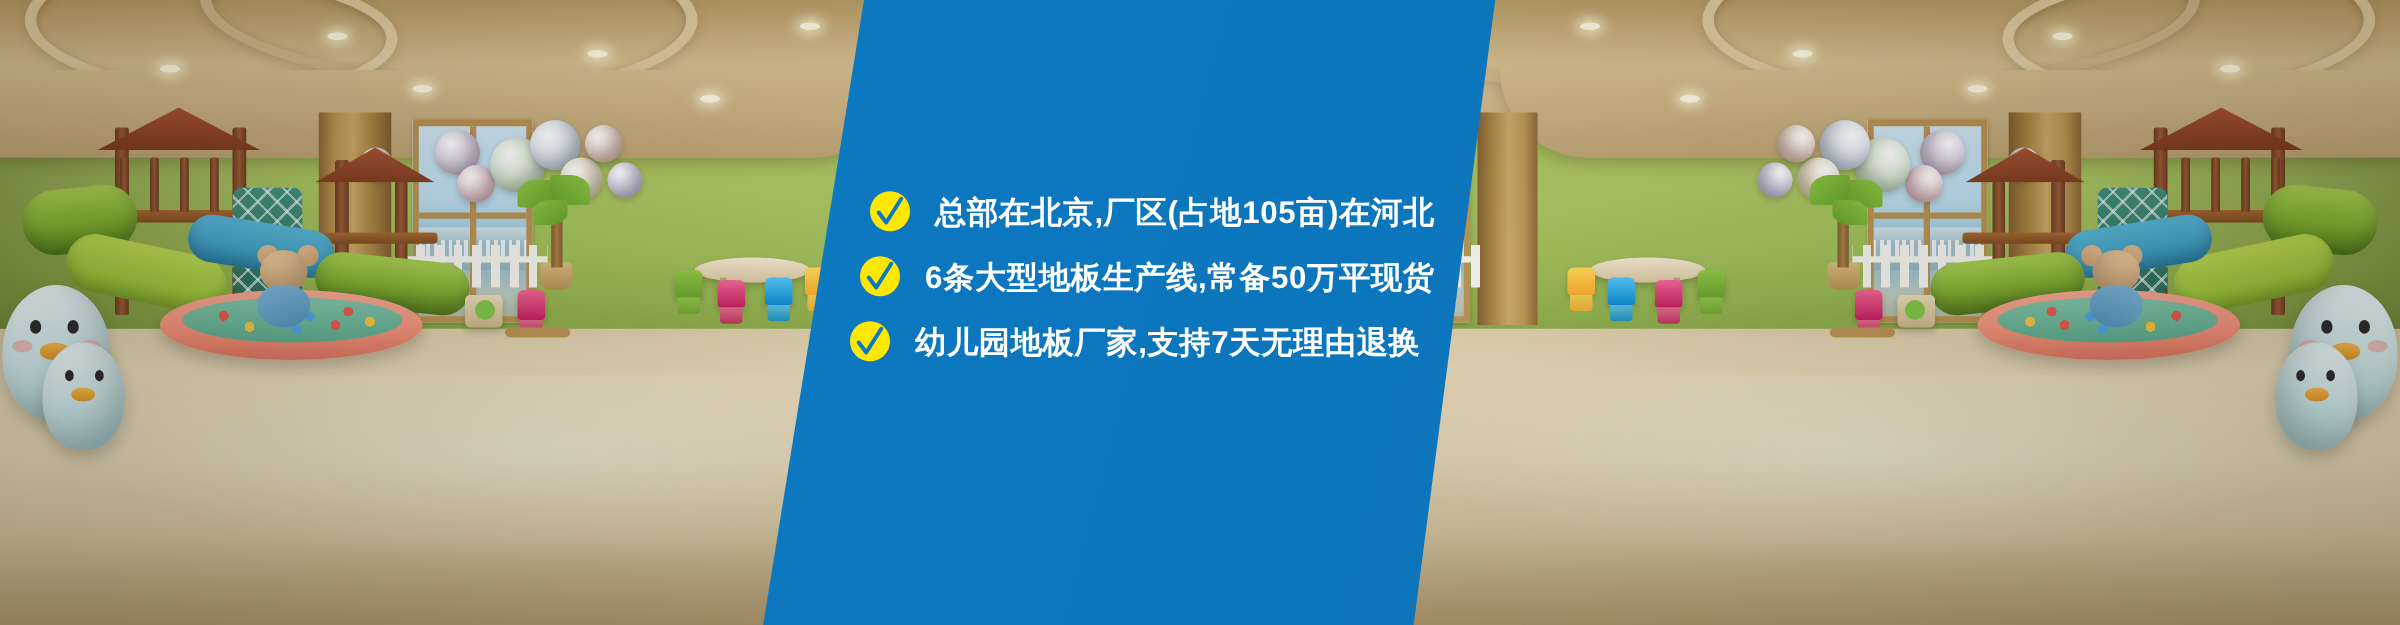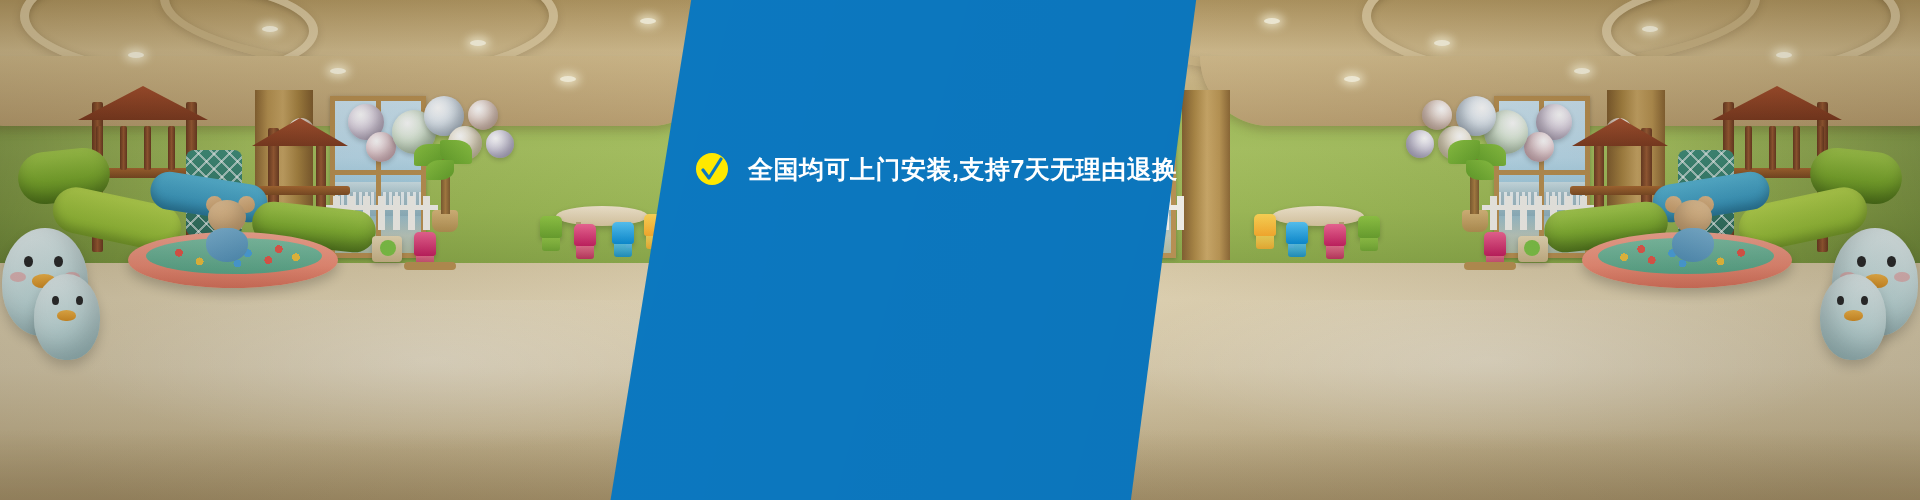--- a/index.html
+++ b/index.html
@@ -445,27 +445,43 @@
     <div class="panel-shape"></div>
     <div class="panel-shade"></div>
   </div>
 
   <div class="panel-content">
 
 
     <div class="bullets">
 
 
-
-
       <div class="bullet">
         <span class="check">
           <svg width="22" height="24" viewBox="0 0 22 24" aria-hidden="true">
             <path d="M2 13 L8 21 L20 2" fill="none" stroke="#0c78c0" stroke-width="3.2" stroke-linecap="round" stroke-linejoin="round"></path>
           </svg>
         </span>
-        <span class="btext">全国均可上门安装,支持7天无理由退换</span>
+        <span class="btext">总部在北京,厂区(占地105亩)在河北</span>
+      </div>
+
+      <div class="bullet">
+        <span class="check">
+          <svg width="22" height="24" viewBox="0 0 22 24" aria-hidden="true">
+            <path d="M2 13 L8 21 L20 2" fill="none" stroke="#0c78c0" stroke-width="3.2" stroke-linecap="round" stroke-linejoin="round"></path>
+          </svg>
+        </span>
+        <span class="btext">6条大型地板生产线,常备50万平现货</span>
+      </div>
+
+      <div class="bullet">
+        <span class="check">
+          <svg width="22" height="24" viewBox="0 0 22 24" aria-hidden="true">
+            <path d="M2 13 L8 21 L20 2" fill="none" stroke="#0c78c0" stroke-width="3.2" stroke-linecap="round" stroke-linejoin="round"></path>
+          </svg>
+        </span>
+        <span class="btext">幼儿园地板厂家,支持7天无理由退换</span>
       </div>
 
     </div>
   </div>
 
 </div>
 
 </body></html>

